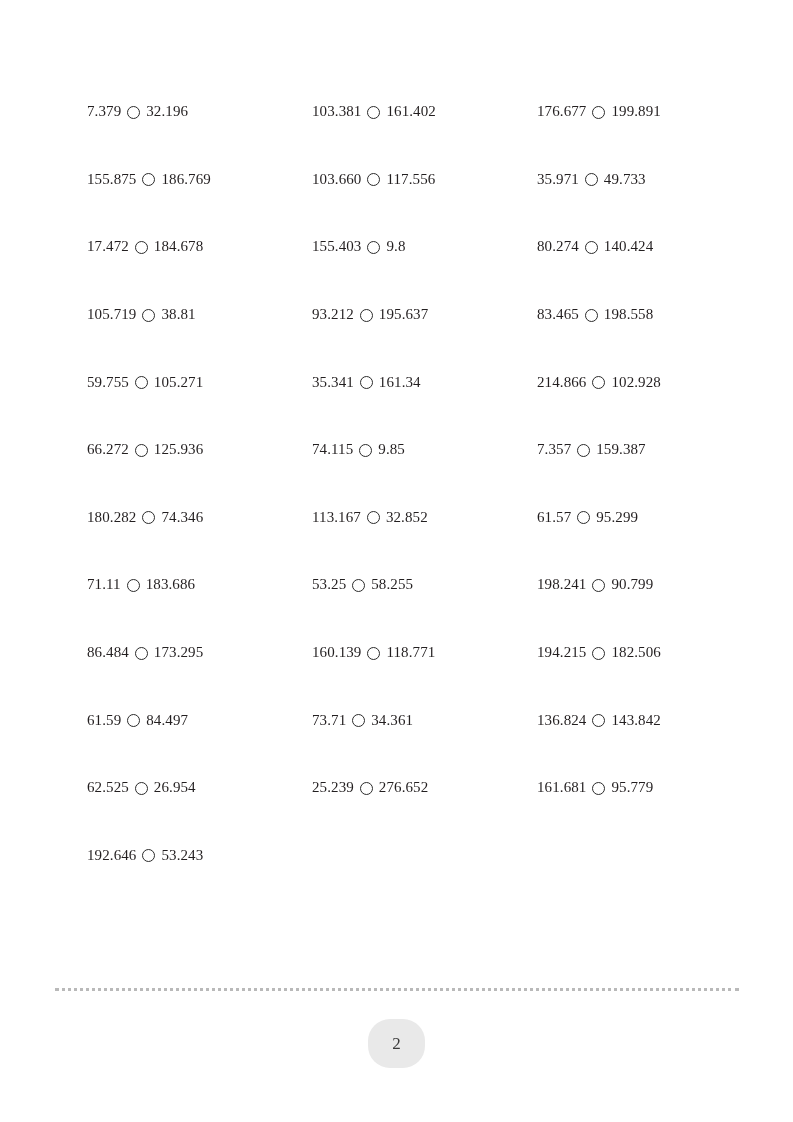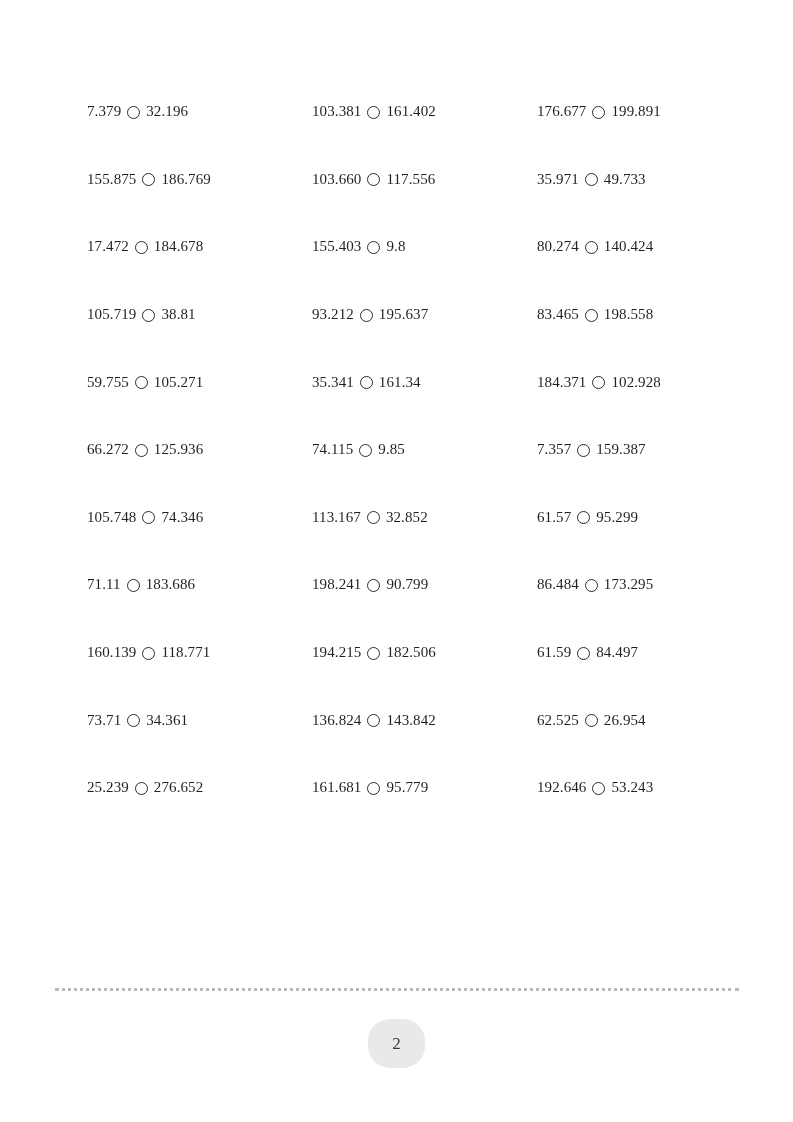--- a/index.html
+++ b/index.html
@@ -157,58 +157,63 @@
         <span class="operand">59.755</span>
         <span class="compare-circle"></span>
         <span class="operand">105.271</span>
       </div>
       <div class="problem">
         <span class="operand">35.341</span>
         <span class="compare-circle"></span>
         <span class="operand">161.34</span>
       </div>
       <div class="problem">
-        <span class="operand">184.371</span>
+        <span class="operand">214.866</span>
         <span class="compare-circle"></span>
         <span class="operand">102.928</span>
       </div>
       <div class="problem">
         <span class="operand">66.272</span>
         <span class="compare-circle"></span>
         <span class="operand">125.936</span>
       </div>
       <div class="problem">
         <span class="operand">74.115</span>
         <span class="compare-circle"></span>
         <span class="operand">9.85</span>
       </div>
       <div class="problem">
         <span class="operand">7.357</span>
         <span class="compare-circle"></span>
         <span class="operand">159.387</span>
       </div>
       <div class="problem">
-        <span class="operand">105.748</span>
+        <span class="operand">180.282</span>
         <span class="compare-circle"></span>
         <span class="operand">74.346</span>
       </div>
       <div class="problem">
         <span class="operand">113.167</span>
         <span class="compare-circle"></span>
         <span class="operand">32.852</span>
       </div>
       <div class="problem">
         <span class="operand">61.57</span>
         <span class="compare-circle"></span>
         <span class="operand">95.299</span>
       </div>
       <div class="problem">
         <span class="operand">71.11</span>
         <span class="compare-circle"></span>
         <span class="operand">183.686</span>
+      </div>
+      <div class="problem">
+        <span class="operand">53.25</span>
+        <span class="compare-circle"></span>
+        <span class="operand">58.255</span>
       </div>
       <div class="problem">
         <span class="operand">198.241</span>
         <span class="compare-circle"></span>
         <span class="operand">90.799</span>
       </div>
       <div class="problem">
         <span class="operand">86.484</span>
         <span class="compare-circle"></span>
         <span class="operand">173.295</span>

